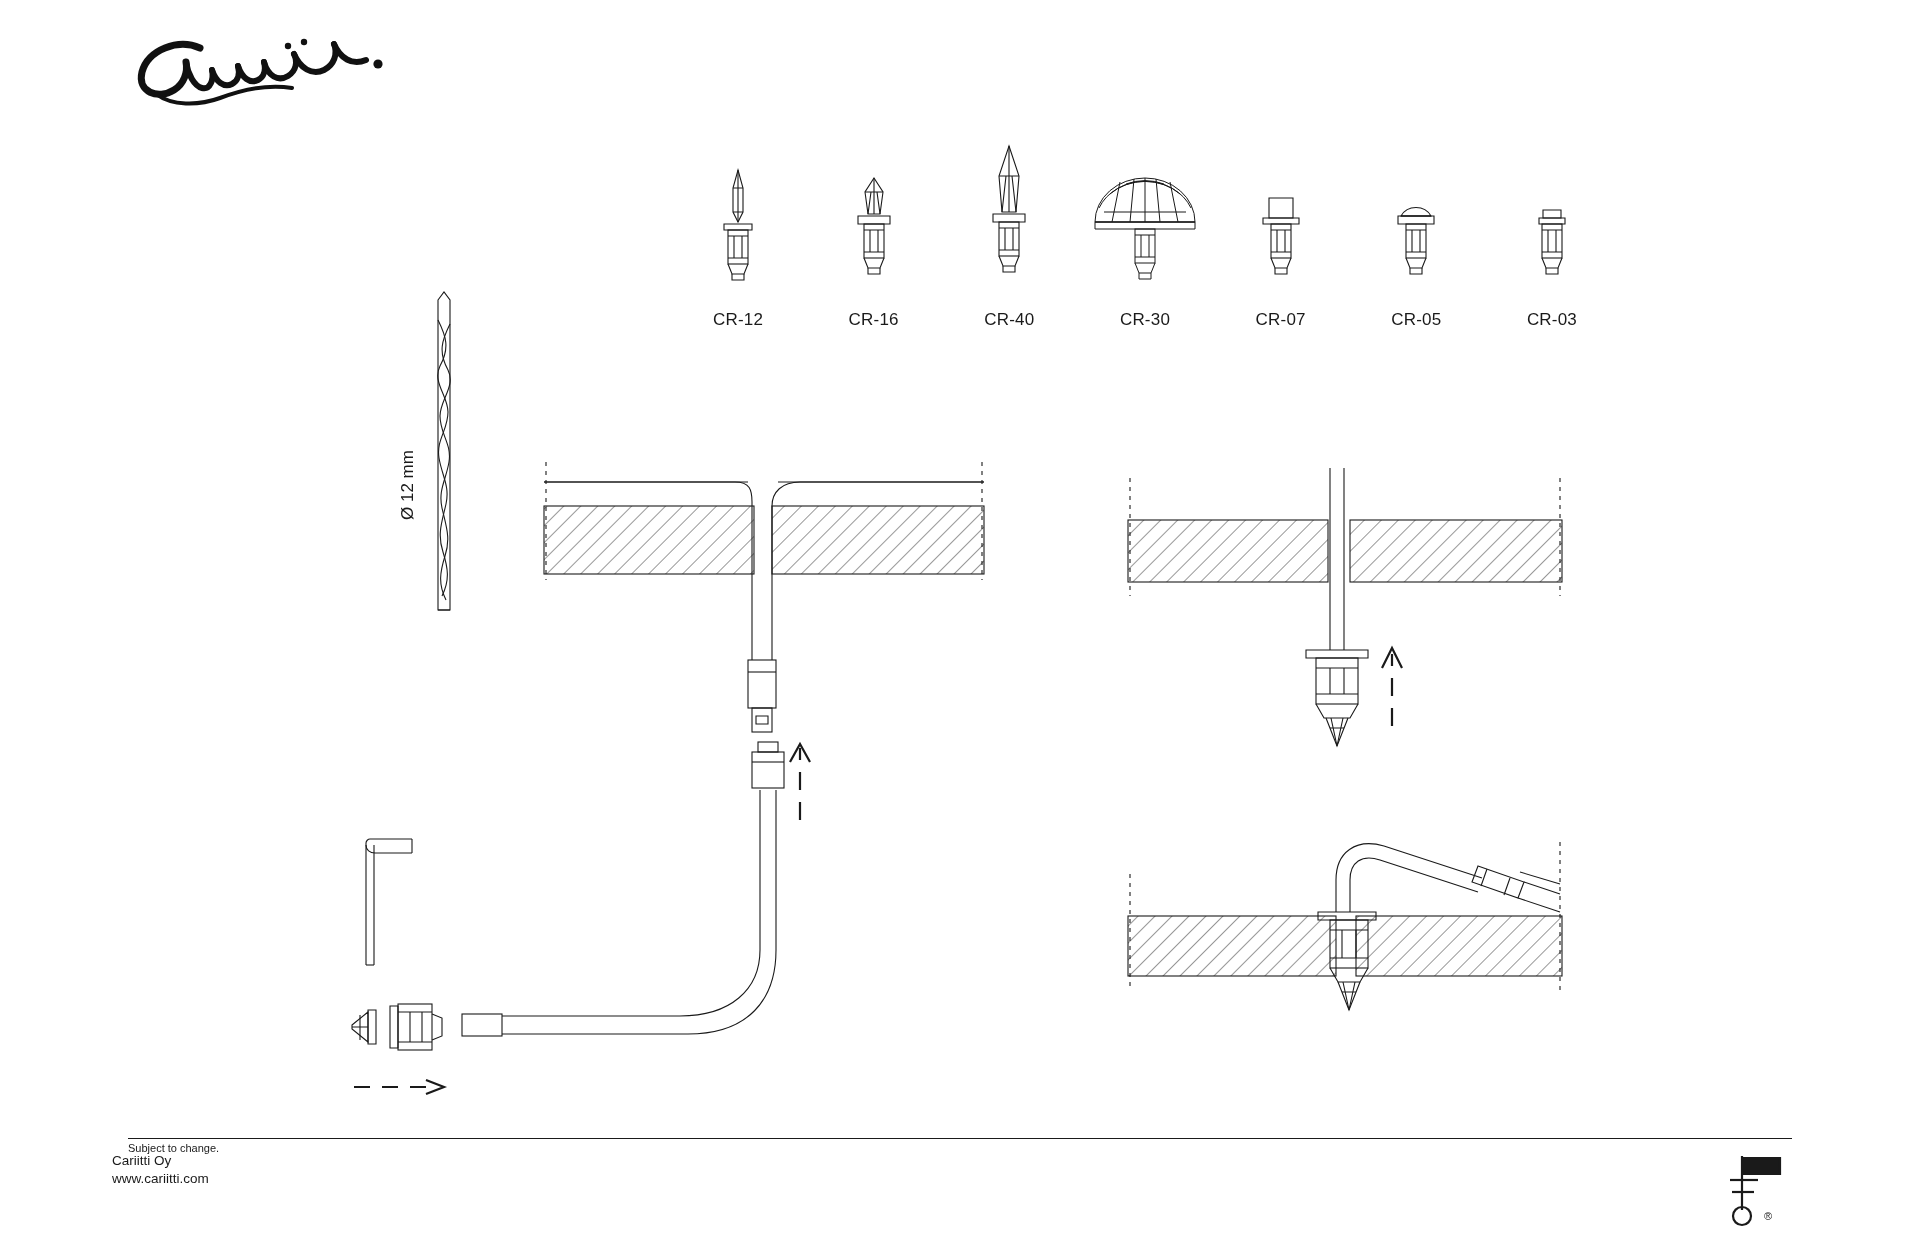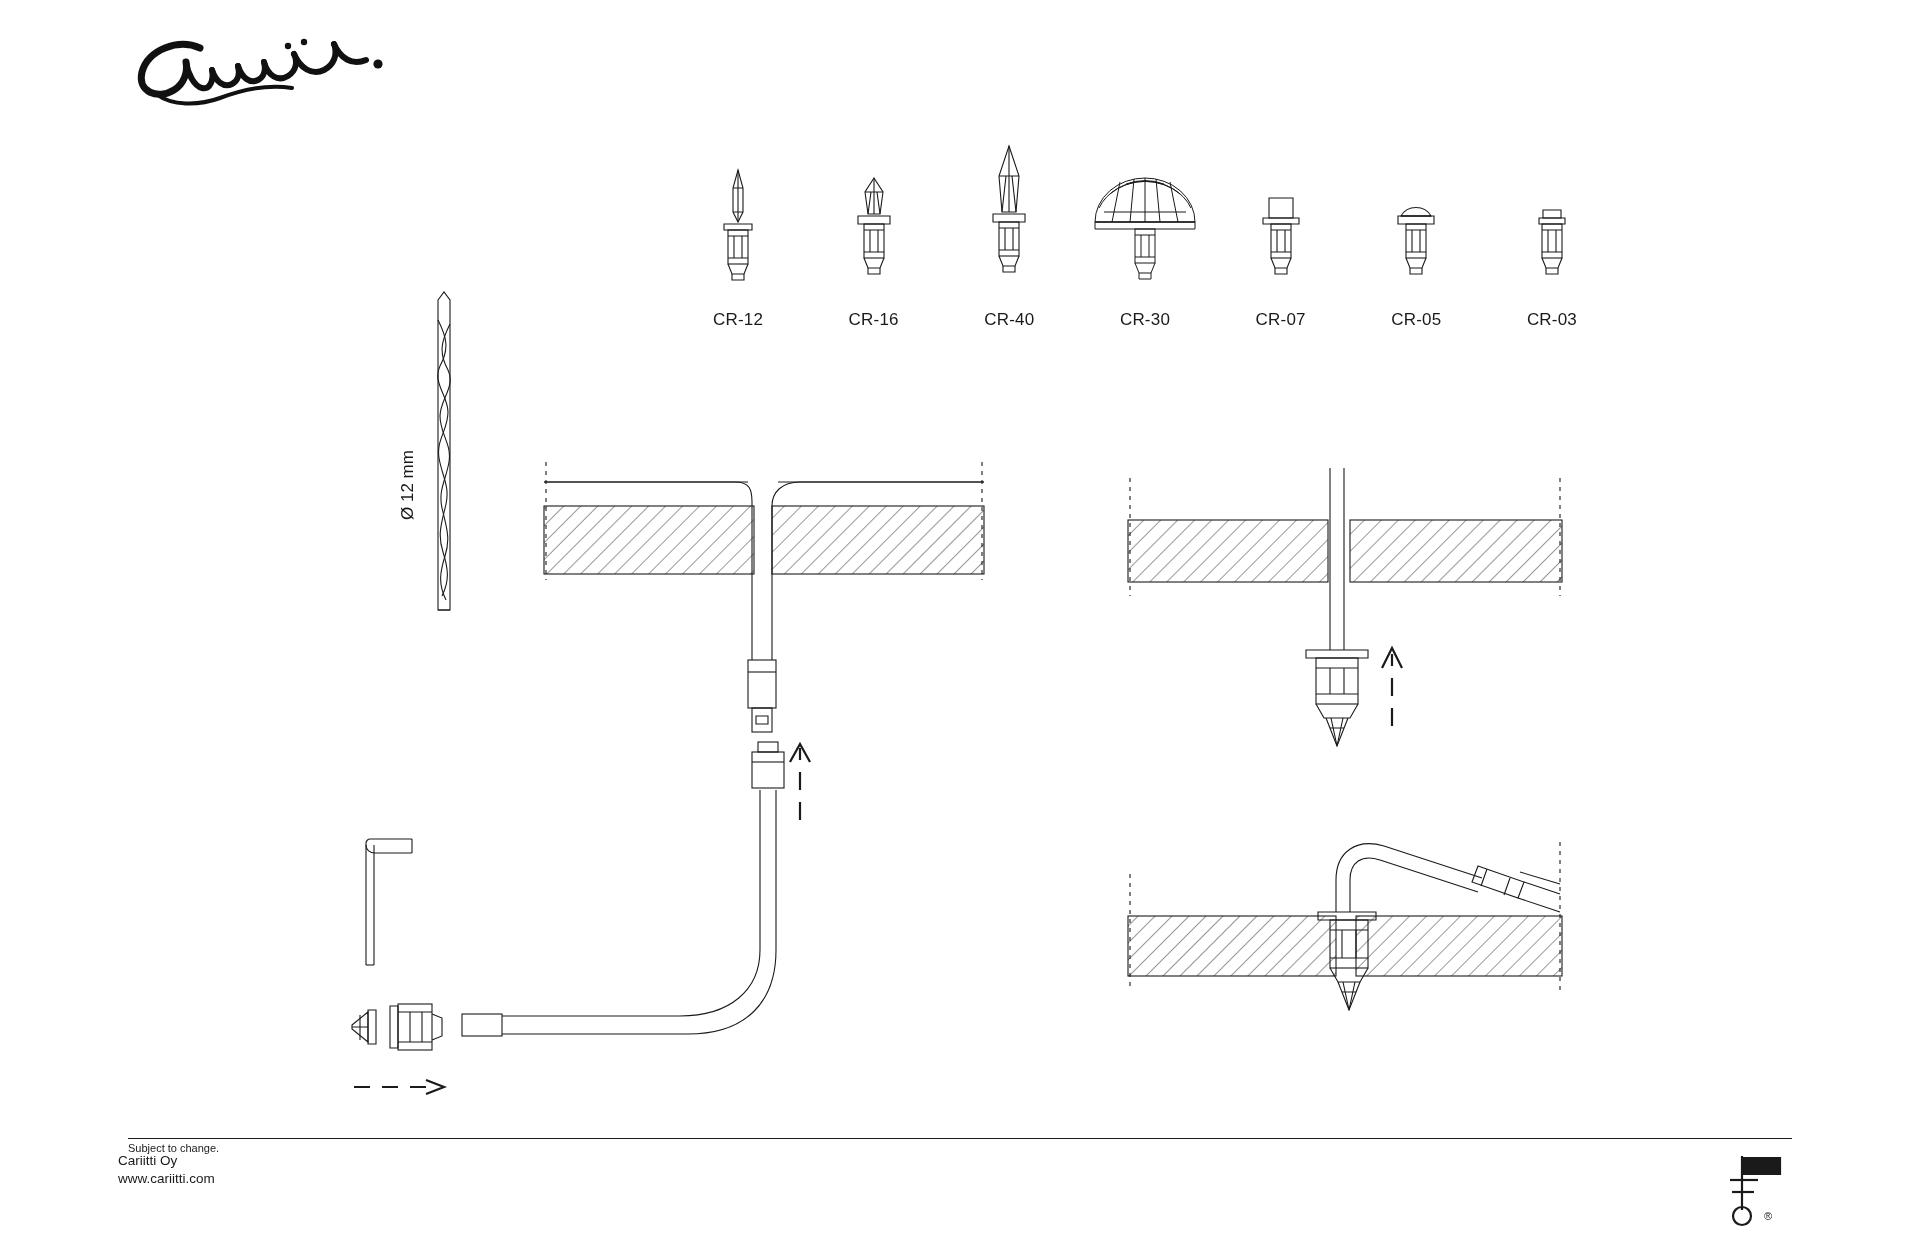--- a/index.html
+++ b/index.html
@@ -82,21 +82,21 @@
   .footer-rule {
     position: absolute;
     left: 128px;
     top: 1138px;
     width: 1664px;
     height: 1px;
     background: #1a1a1a;
   }
   .footer-text {
     position: absolute;
-    left: 118px;
+    left: 112px;
     top: 1152px;
     font-size: 13.5px;
     line-height: 18px;
   }
   .footer-note {
     position: absolute;
     left: 128px;
     top: 1142px;
     font-size: 11px;
     color: #1a1a1a;

